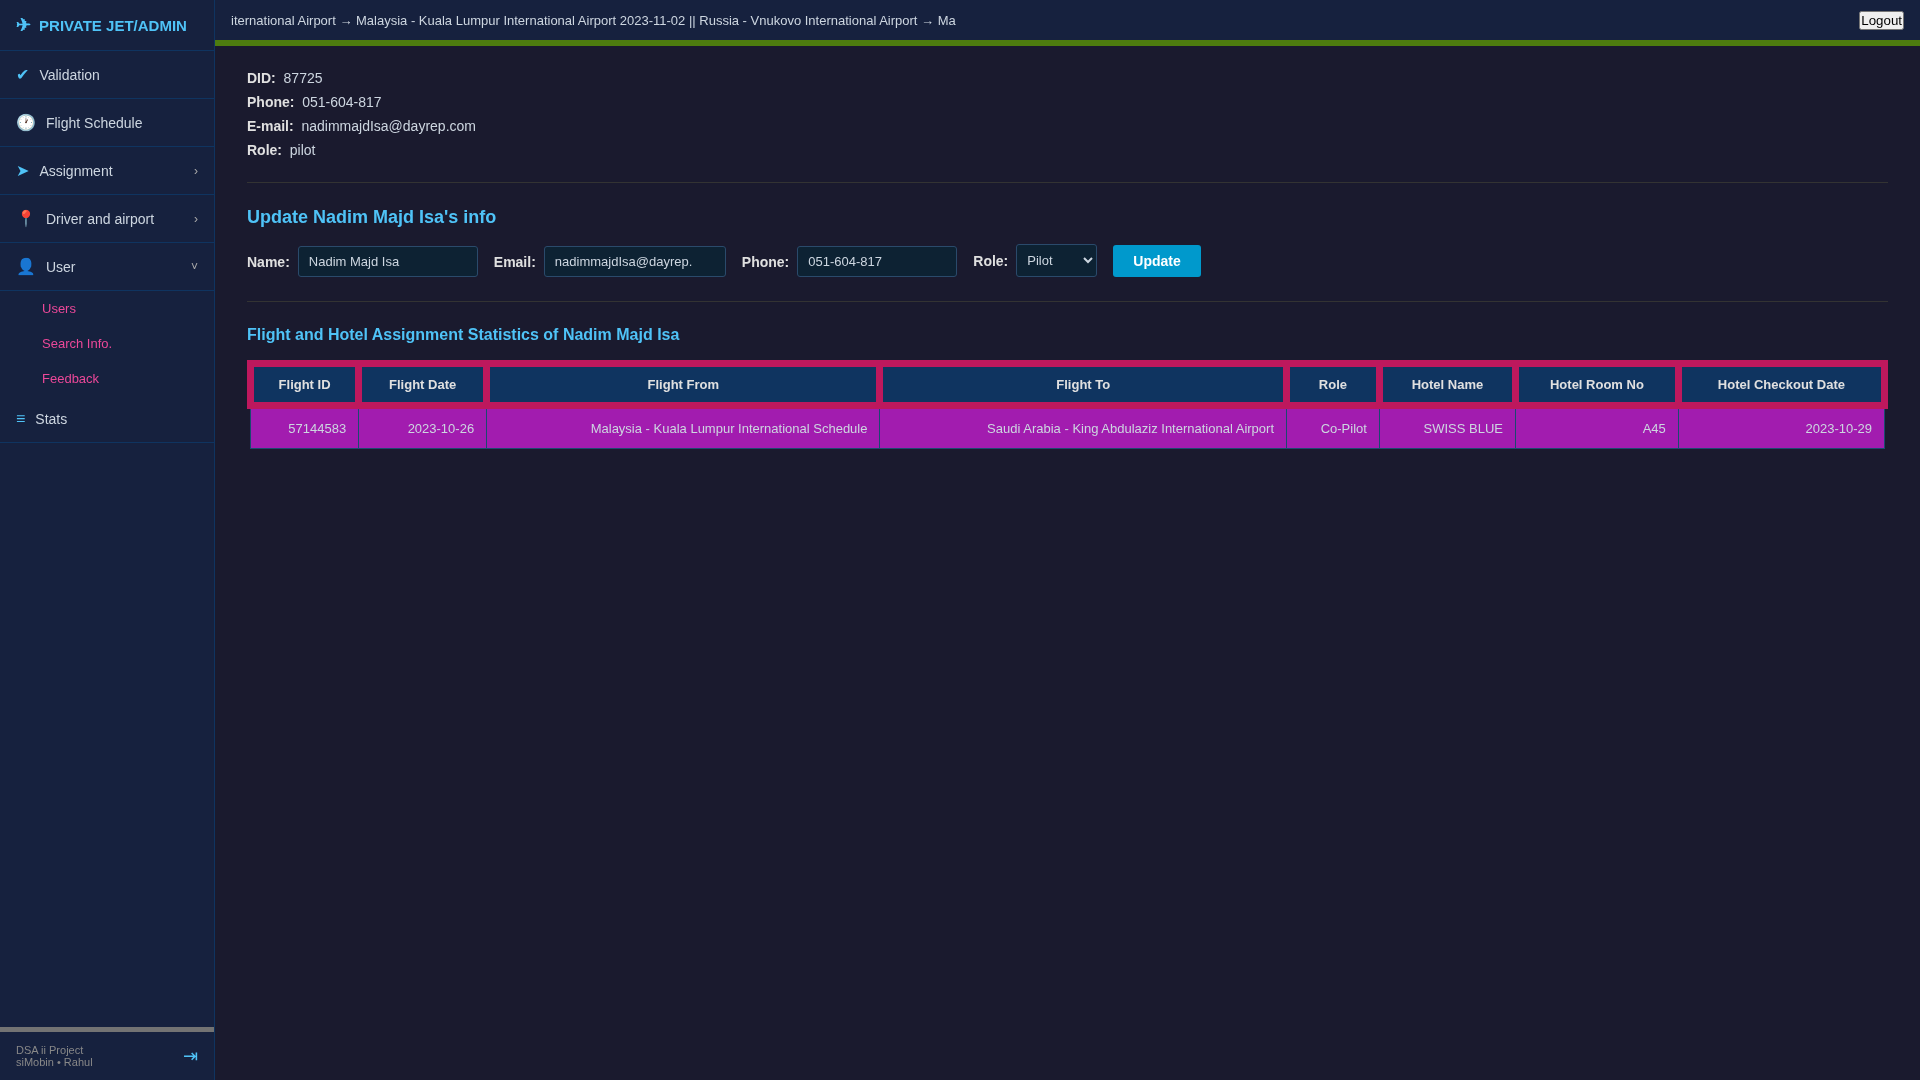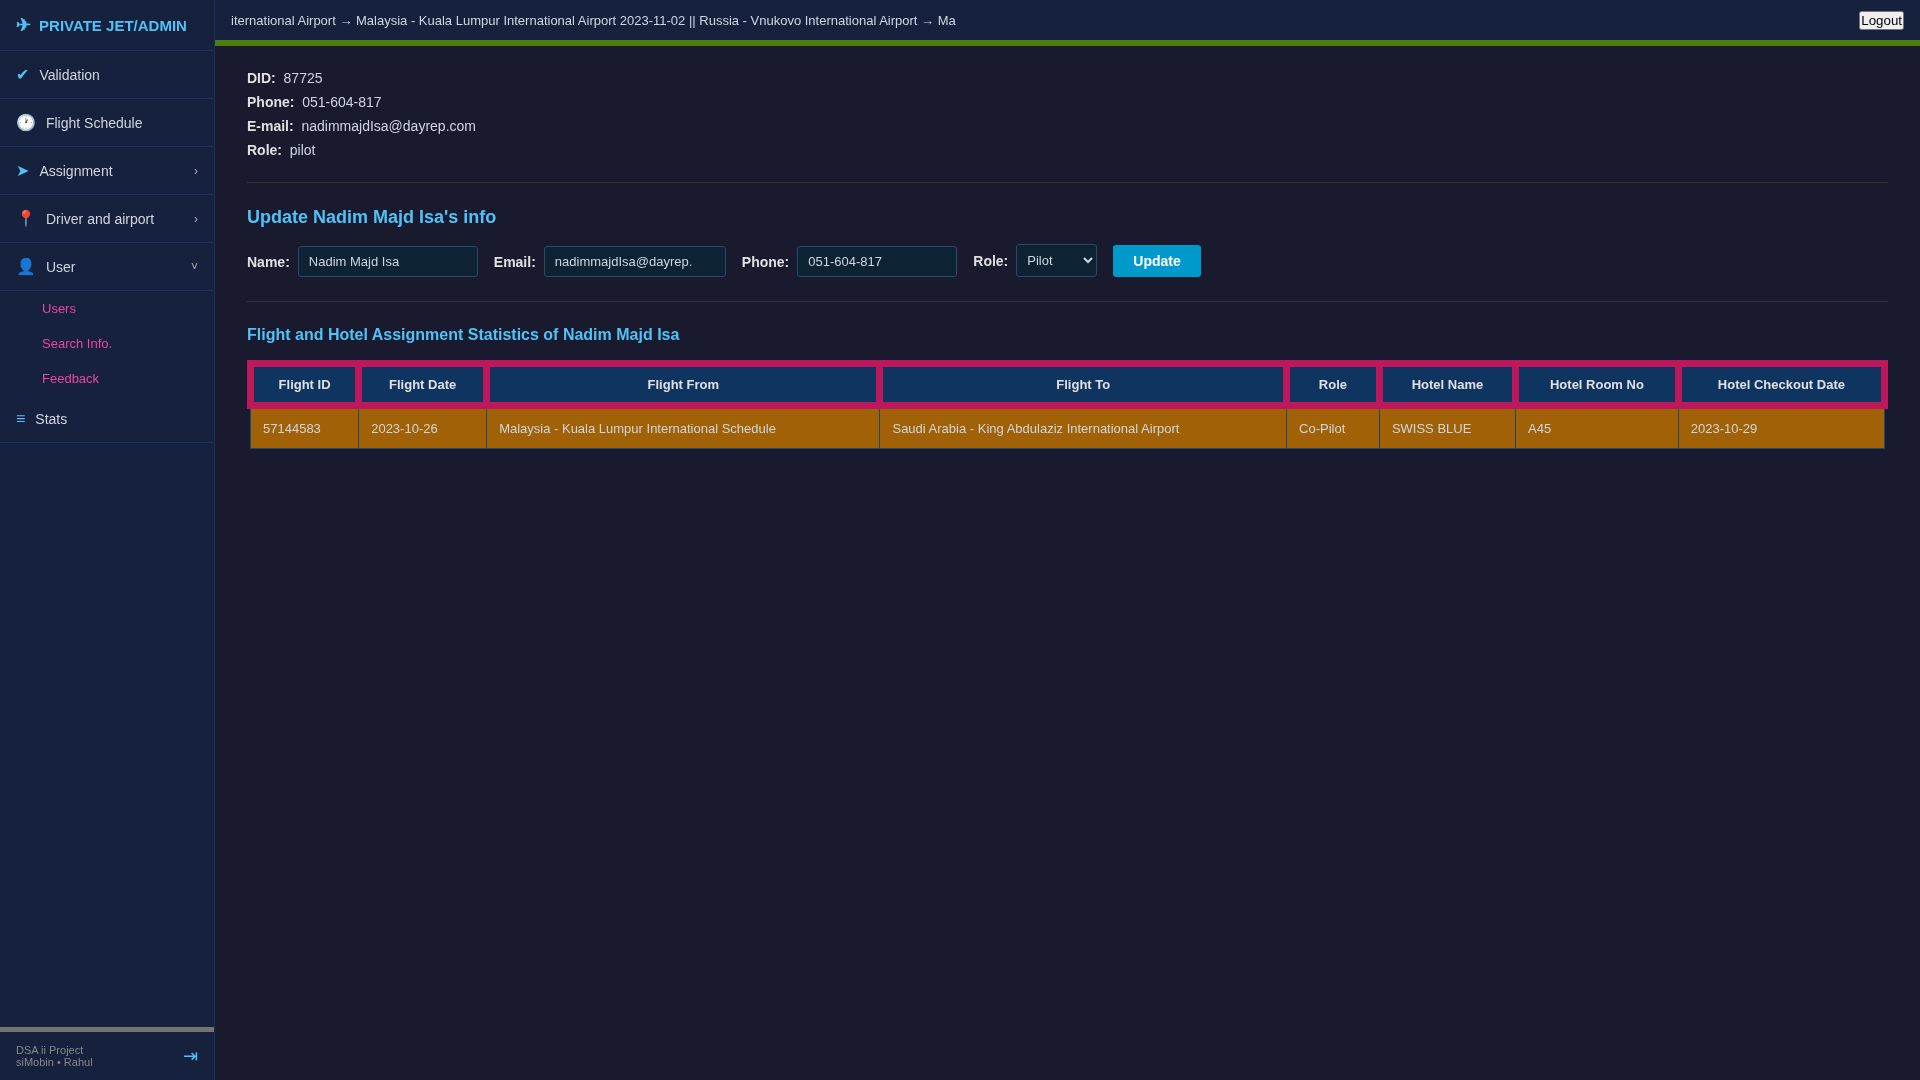--- a/index.html
+++ b/index.html
@@ -199,24 +199,24 @@
     }
     thead tr th {
       background-color: #0f3460;
       color: #e0e0e0;
       padding: 10px 12px;
       text-align: center;
       border: 7px solid #be185d;
       font-weight: bold;
     }
     tbody tr td {
-      background-color: #a16207;
+      background-color: #a21caf;
       color: #cdd6e0;
       padding: 12px 12px;
-      text-align: left;
+      text-align: right;
       border: 1px solid #1a4a70;
     }
   </style>
 </head>
 <body>
 
 <div id="sidebar">
   <div id="sidebar-logo">
     <span class="logo-icon">✈</span>
     <span>PRIVATE JET/ADMIN</span>

